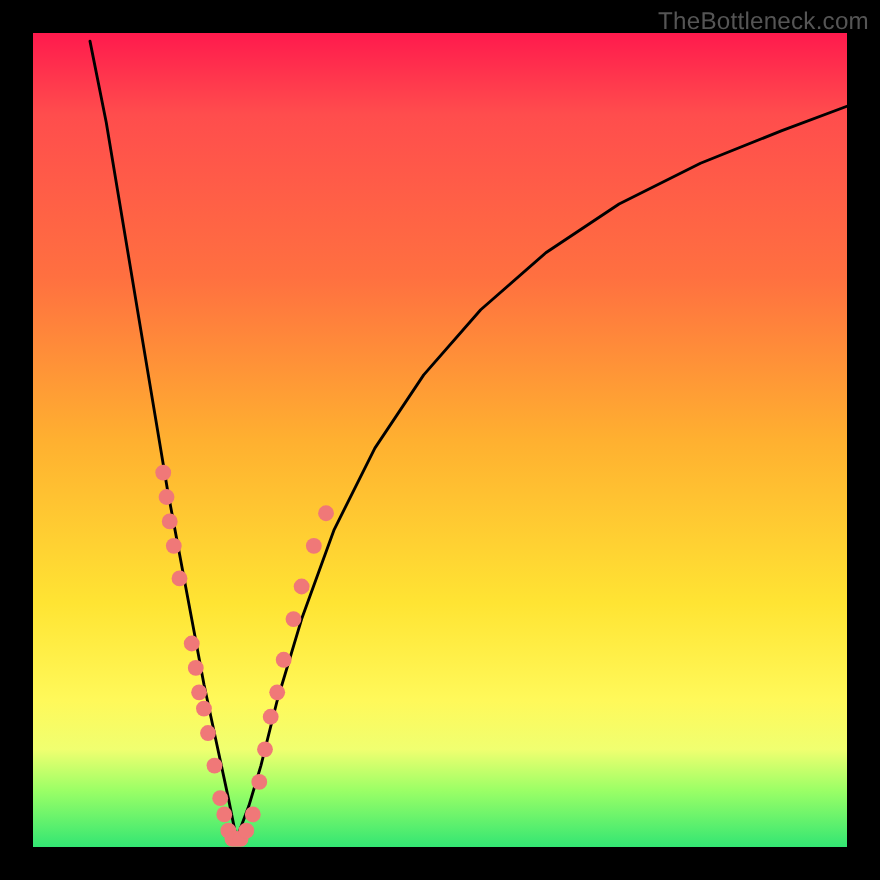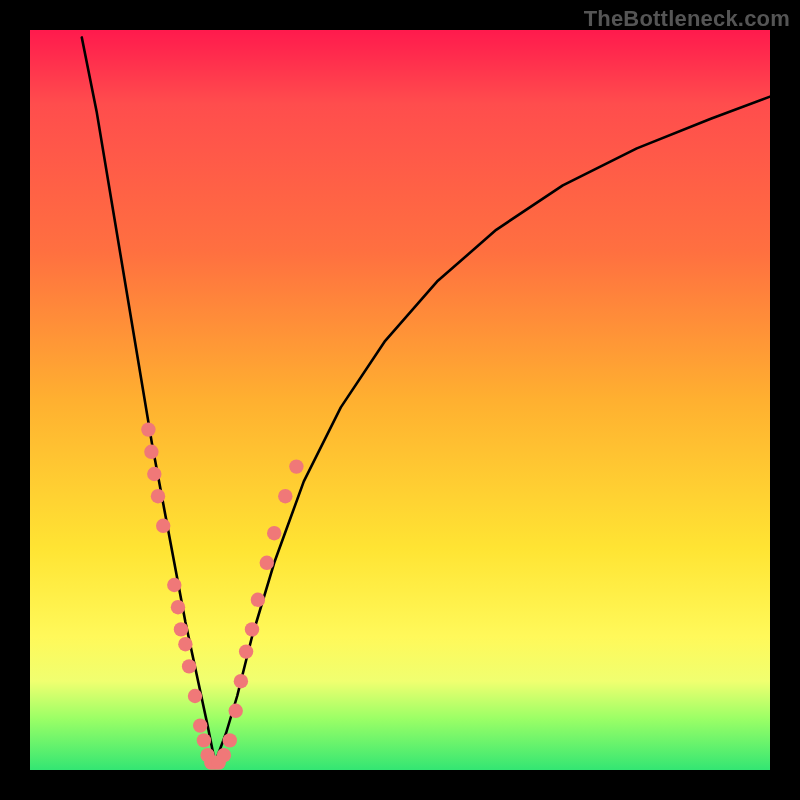--- a/index.html
+++ b/index.html
@@ -37,21 +37,21 @@
       #9cff66 93%,
       #33e673 100%
     );
   }
   .watermark {
     position: absolute;
     top: 6px;
     right: 10px;
     color: #555;
     font-size: 22px;
-    font-weight: 700;
+    font-weight: 400;
     letter-spacing: 0.2px;
     user-select: none;
   }
   svg.curve {
     position: absolute;
     top: 0; left: 0;
     width: 740px;
     height: 740px;
     overflow: visible;
   }

